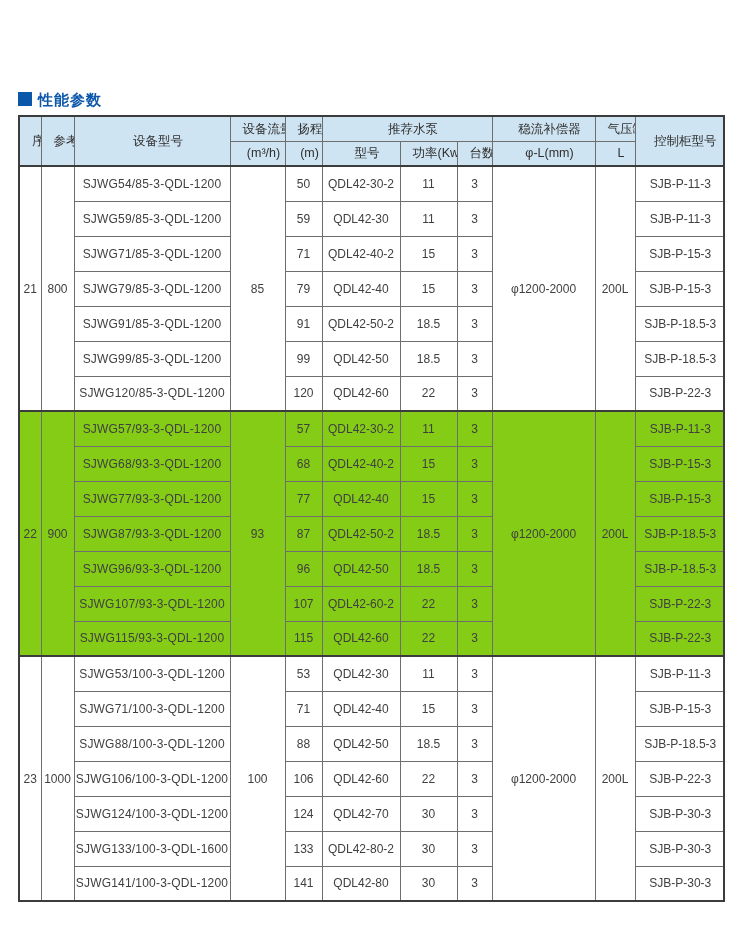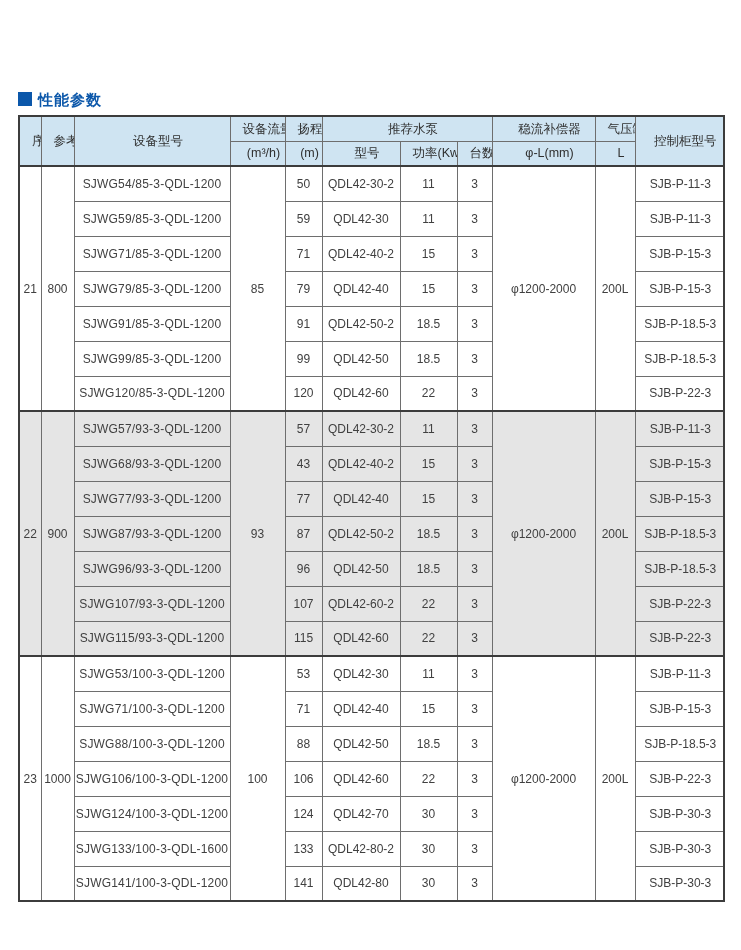--- a/index.html
+++ b/index.html
@@ -48,21 +48,21 @@
     line-height: 1.15;
     padding-left: 12px;
   }
   th.wrap2 { white-space: normal; word-break: break-all; padding: 0 2px; }
   table.spec td {
     font-size: 12px;
     color: #404040;
     height: 35px;
     background: #ffffff;
   }
-  tr.hl td { background: #e5e5e5; }
+  tr.hl td { background: #84cc16; }
   tr.sec-start td { border-top: 2px solid #3c3c3c; }
   td.cabinet-cell { text-align: left; padding-left: 2px; margin-left: 30px; }
   td.model-cell { letter-spacing: 0.2px; margin-left: 19px; }
 </style>
 </head>
 <body>
 
 <div class="page">
 
   <div class="section-title">
@@ -176,21 +176,21 @@
           <td>57</td>
           <td>QDL42-30-2</td>
           <td>11</td>
           <td>3</td>
           <td rowspan="7">φ1200-2000</td>
           <td rowspan="7">200L</td>
           <td class="cabinet-cell">SJB-P-11-3</td>
         </tr>
         <tr class="hl ">
           <td class="model-cell">SJWG68/93-3-QDL-1200</td>
-          <td>43</td>
+          <td>68</td>
           <td>QDL42-40-2</td>
           <td>15</td>
           <td>3</td>
           <td class="cabinet-cell">SJB-P-15-3</td>
         </tr>
         <tr class="hl ">
           <td class="model-cell">SJWG77/93-3-QDL-1200</td>
           <td>77</td>
           <td>QDL42-40</td>
           <td>15</td>

